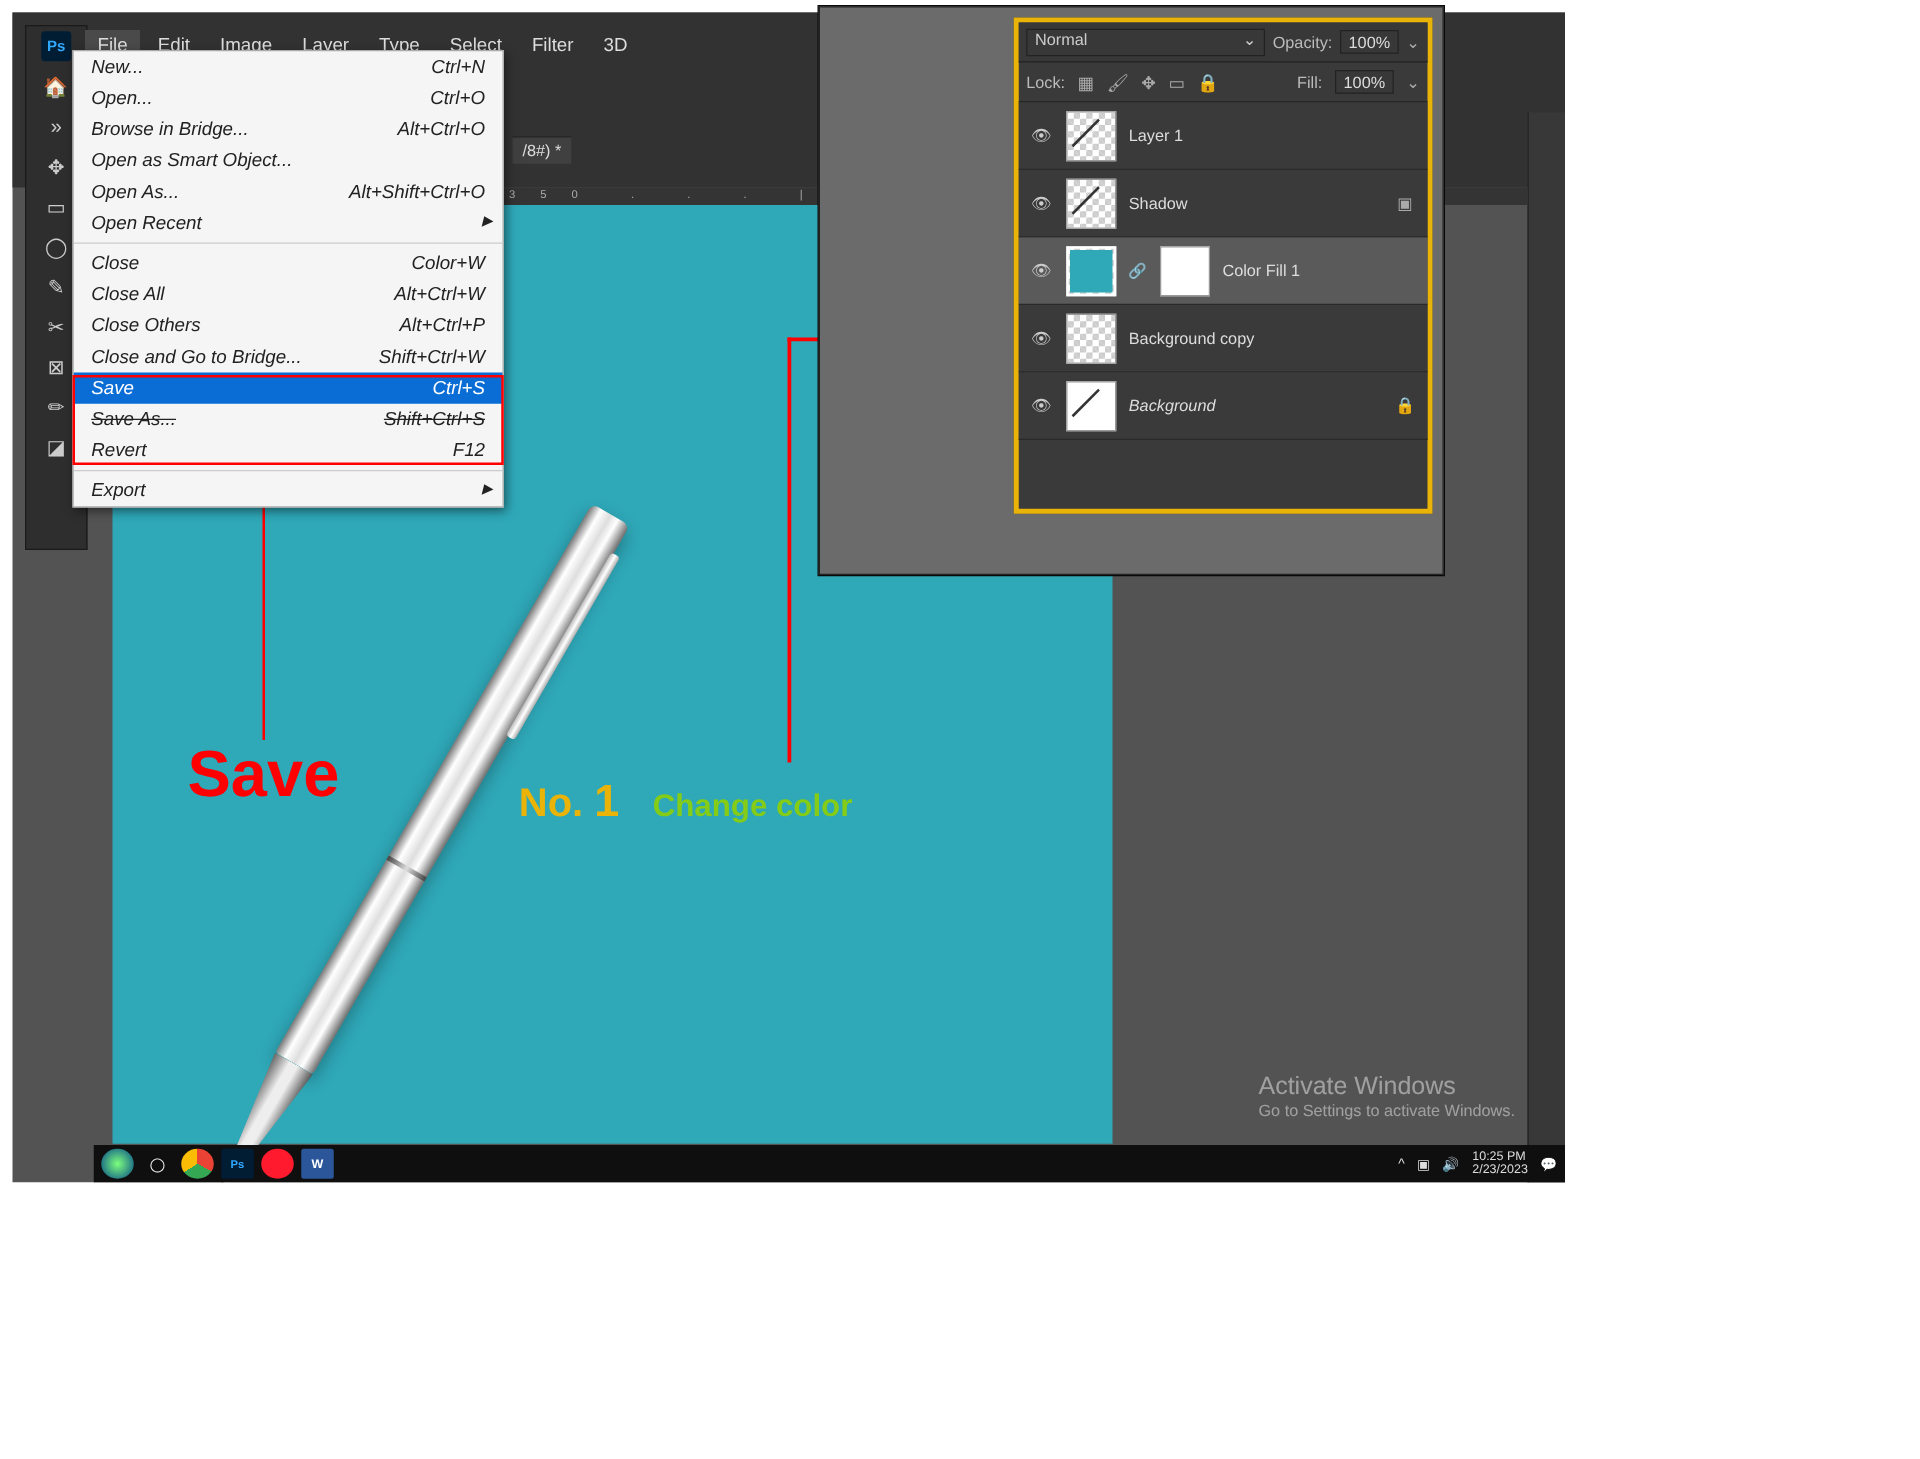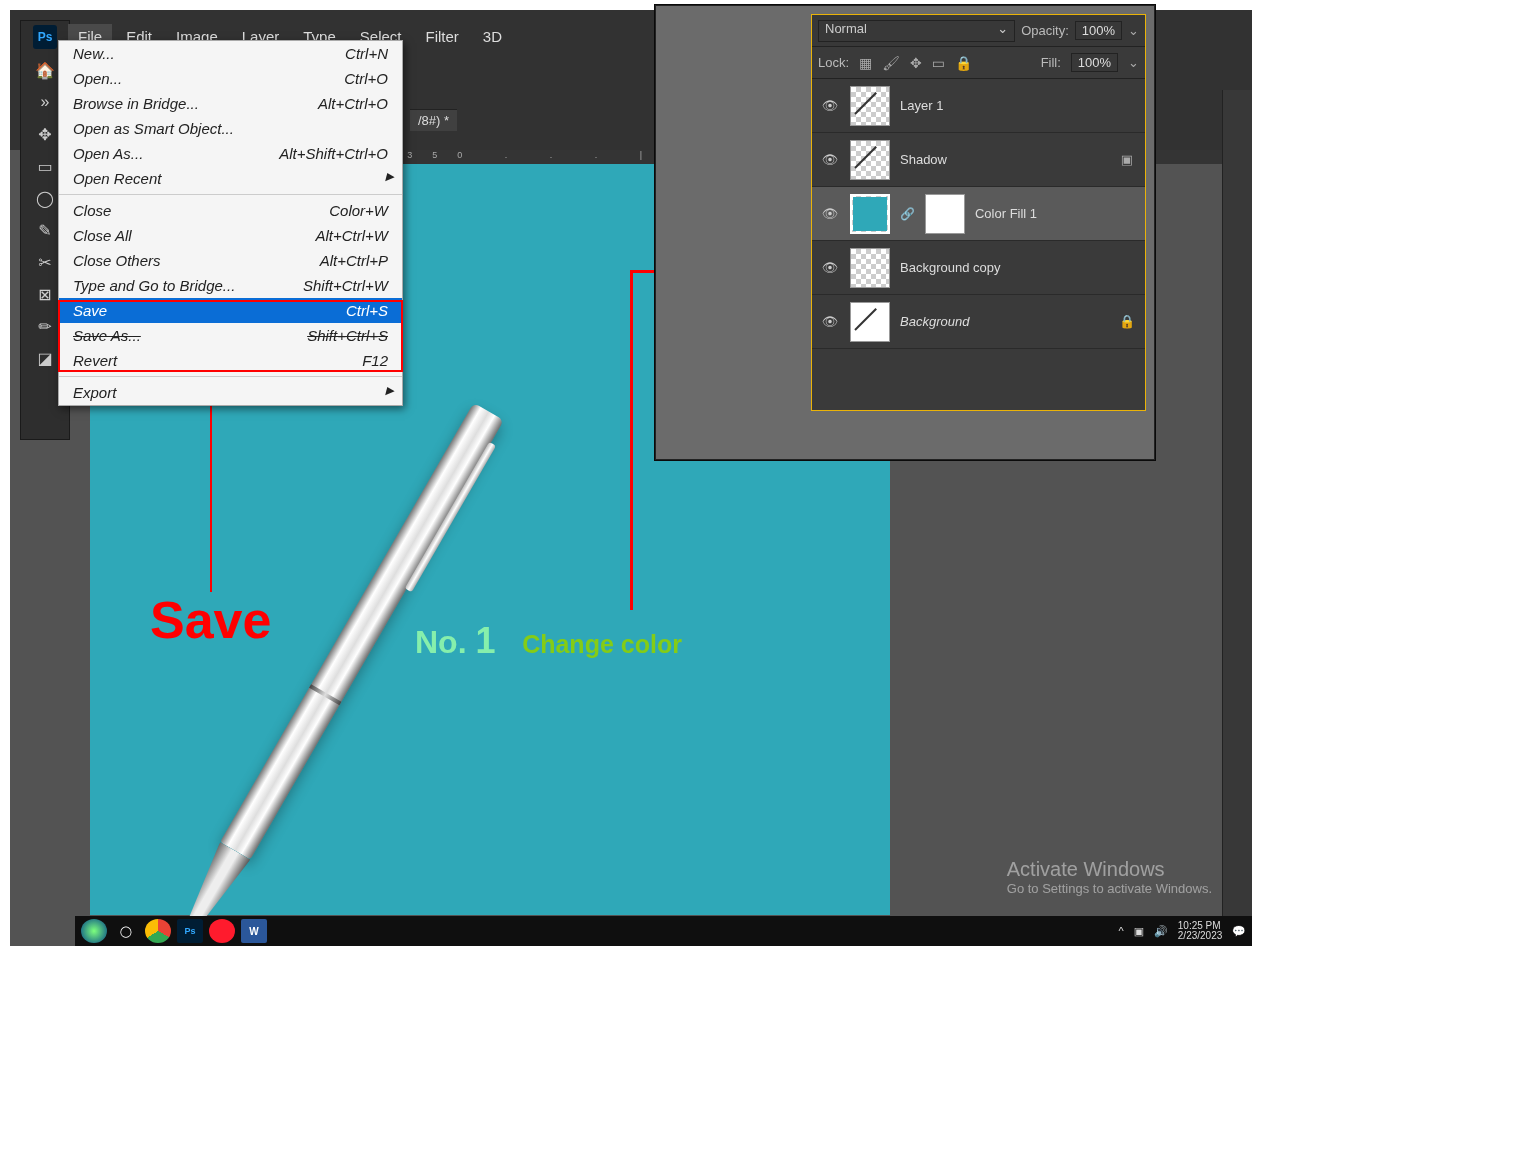--- a/index.html
+++ b/index.html
@@ -178,21 +178,21 @@
       font-weight: bold;
       font-family: Arial, sans-serif;
     }
     .anno-mid {
       position: absolute;
       left: 405px; top: 610px;
       font-size: 32px;
       font-weight: bold;
       font-family: Arial, sans-serif;
     }
-    .anno-mid .blue { color: #86efac; }
+    .anno-mid .blue { color: #eab308; }
     .anno-mid .red { color: #84cc16; font-size: 25px; }
 
     
     .vline1 {
       position: absolute;
       left: 200px; top: 372px;
       width: 2px; height: 210px;
       background: #ff0000;
     }
     .vline2-h {
@@ -216,21 +216,21 @@
       height: 455px;
       background: #6b6b6b;
       border: 1px solid #222;
       box-shadow: 0 0 0 1px #0a0a0a;
     }
     .layers-inner {
       position: absolute;
       left: 155px; top: 8px;
       right: 8px; bottom: 48px;
       background: #3a3a3a;
-      border: 1px solid #eab308;
+      border: 4px solid #eab308;
       color: #ddd;
       font-size: 13px;
     }
     .lp-row1 {
       display: flex; align-items: center;
       height: 32px;
       background: #383838;
       border-bottom: 1px solid #222;
       padding: 0 6px;
       gap: 6px;
@@ -458,21 +458,21 @@
     </div>
     <div class="fm-item">
       <span>Close All</span>
       <span>Alt+Ctrl+W</span>
     </div>
     <div class="fm-item">
       <span>Close Others</span>
       <span>Alt+Ctrl+P</span>
     </div>
     <div class="fm-item">
-      <span>Type and Go to Bridge...</span>
+      <span>Close and Go to Bridge...</span>
       <span>Shift+Ctrl+W</span>
     </div>
     <div class="fm-item highlight">
       <span>Save</span>
       <span>Ctrl+S</span>
     </div>
     <div class="fm-item disabled">
       <span>Save As...</span>
       <span>Shift+Ctrl+S</span>
     </div>

